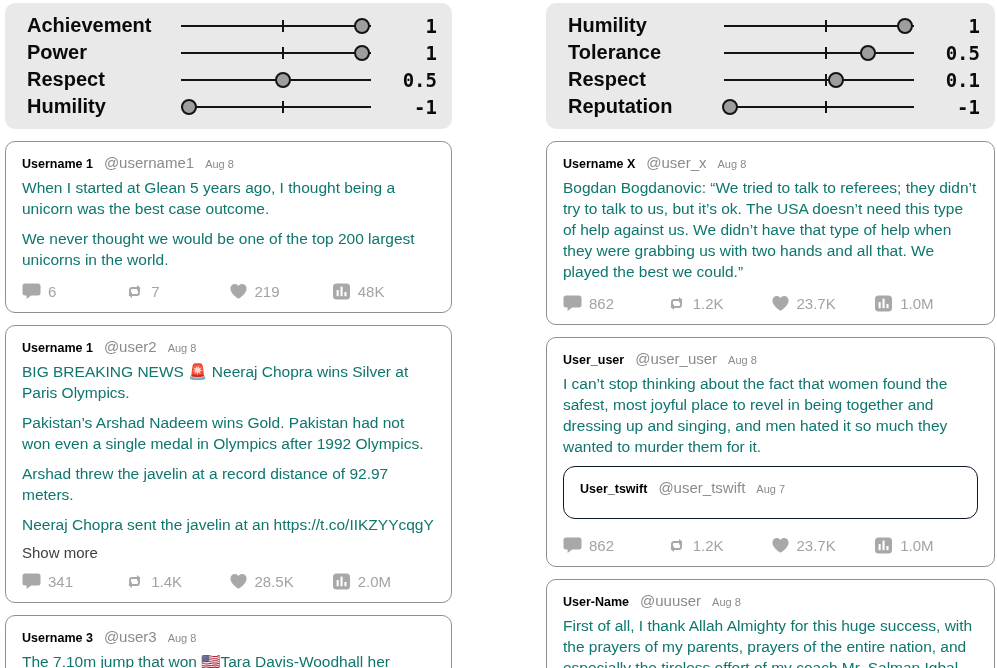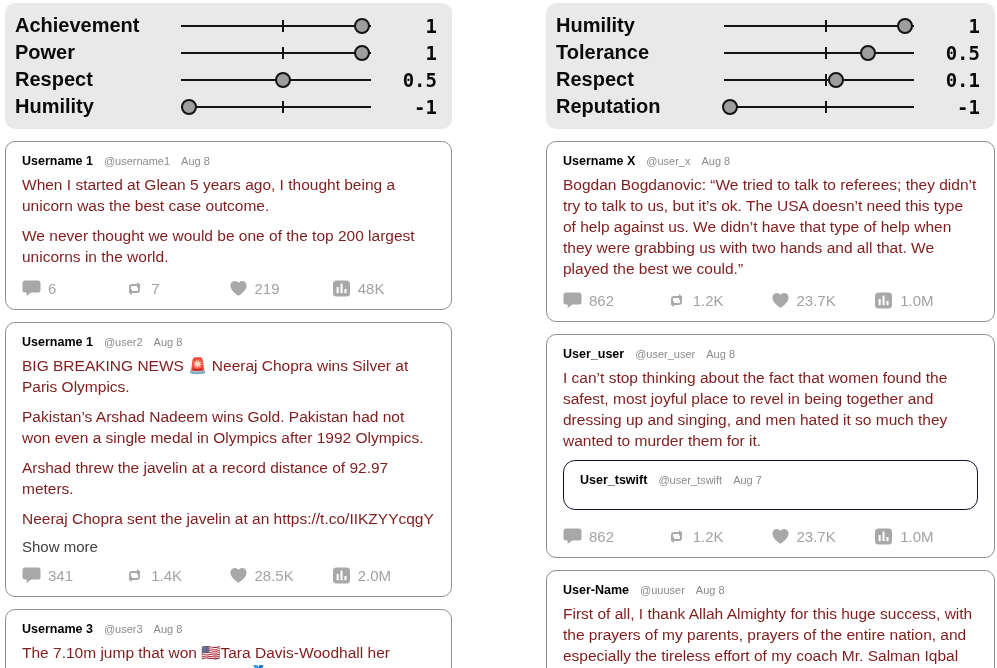--- a/index.html
+++ b/index.html
@@ -2,36 +2,36 @@
 <html><head>
 <meta charset="utf-8">
 <style>
   html,body{margin:0;padding:0;background:#fff;}
   body{width:997px;height:668px;overflow:hidden;font-family:"Liberation Sans",sans-serif;color:#0f1419;}
   .cols{display:flex;gap:94px;padding:3px 0 0 5px;}
   .col{width:447px;flex:none;}
   .col.right{width:449px;}
 
   
-  .panel{background:#e9e9e9;border-radius:10px;padding:9px 15px 9px 10px;margin-bottom:12px;}
+  .panel{background:#e9e9e9;border-radius:10px;padding:9px 15px 9px 22px;margin-bottom:12px;}
   .srow{display:flex;align-items:center;height:27px;}
   .slabel{flex:1;font-weight:bold;font-size:20px;color:#0a0a0a;white-space:nowrap;}
   .track{position:relative;width:190px;height:2px;background:#141414;flex:none;}
   .tick{position:absolute;top:-5px;width:2px;height:12px;background:#141414;}
   .handle{position:absolute;top:50%;width:12px;height:12px;border:2px solid #141414;border-radius:50%;
           background:#9e9e9e;transform:translate(-50%,-50%);}
   .svalue{width:66px;text-align:right;font-family:"DejaVu Sans Mono",monospace;font-weight:bold;font-size:19px;color:#0a0a0a;}
 
   
   .card{border:1px solid #8f8f8f;border-radius:10px;padding:10px 16px 6px;margin-bottom:12px;background:#fff;}
   .chead{display:flex;align-items:baseline;margin:2px 0 6px;}
   .cname{font-weight:bold;font-size:12.5px;color:#000;margin-right:11px;}
-  .chandle{font-size:11px;color:#8b8b8b;margin-right:11px;}
+  .chandle{font-size:15px;color:#8b8b8b;margin-right:11px;}
   .cdate{font-size:11px;color:#8b8b8b;}
-  .ctext{font-size:15.5px;line-height:21px;margin:0 0 9px;color:#7f1d1d;}
+  .ctext{font-size:15.5px;line-height:21px;margin:0 0 9px;color:#0f766e;}
   .showmore{display:inline-block;font-size:15px;color:#404040;margin:0 0 8px;cursor:pointer;text-decoration:none;}
   .stats{display:grid;grid-template-columns:repeat(4,1fr);padding:3px 0 5px;}
   .stat{display:flex;align-items:center;gap:7px;font-size:15px;color:#a3a3a3;}
   .sicon{width:19px;height:19px;color:#a8a8a8;flex:none;}
   .qcard{border:1px solid #0f172a;border-radius:12px;padding:12px 16px 12px;margin:6px 0 14px;}
   .qcard .chead{margin:0 0 10px;}
   .qcard .ctext{margin:0;padding-left:4px;}
 </style>
 </head>
 <body>

